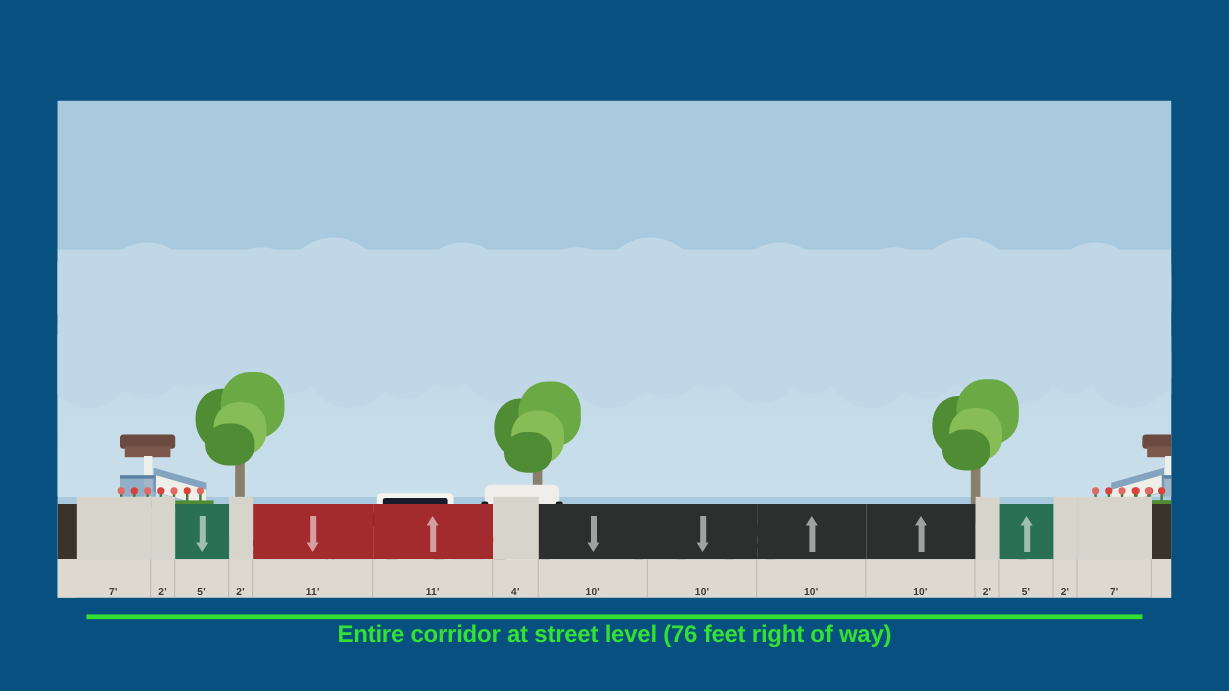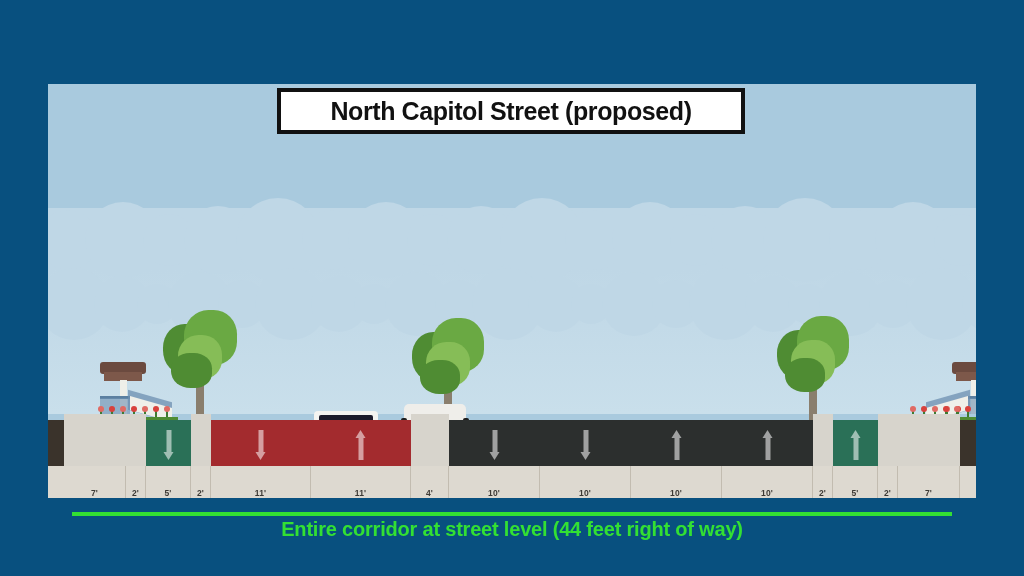--- a/index.html
+++ b/index.html
@@ -471,21 +471,18 @@
         <path d="M25 9 L13 20 L25 31" fill="none" stroke="#b8b2a6" stroke-width="4" stroke-linecap="round" stroke-linejoin="round"></path>
       </svg>
     </div>
     <div class="chev" id="chev-right">
       <svg width="40" height="40" viewBox="0 0 40 40" aria-hidden="true">
         <path d="M15 9 L27 20 L15 31" fill="none" stroke="#b8b2a6" stroke-width="4" stroke-linecap="round" stroke-linejoin="round"></path>
       </svg>
     </div>
   </div>
 
-  <div id="titlebox">
-    <div class="t">North Capitol Street (proposed)</div>
-  </div>
 
 
   <div id="rule"></div>
-  <div id="caption">Entire corridor at street level (44 feet right of way)</div>
+  <div id="caption">Entire corridor at street level (76 feet right of way)</div>
 
 </div>
 
 </body></html>

